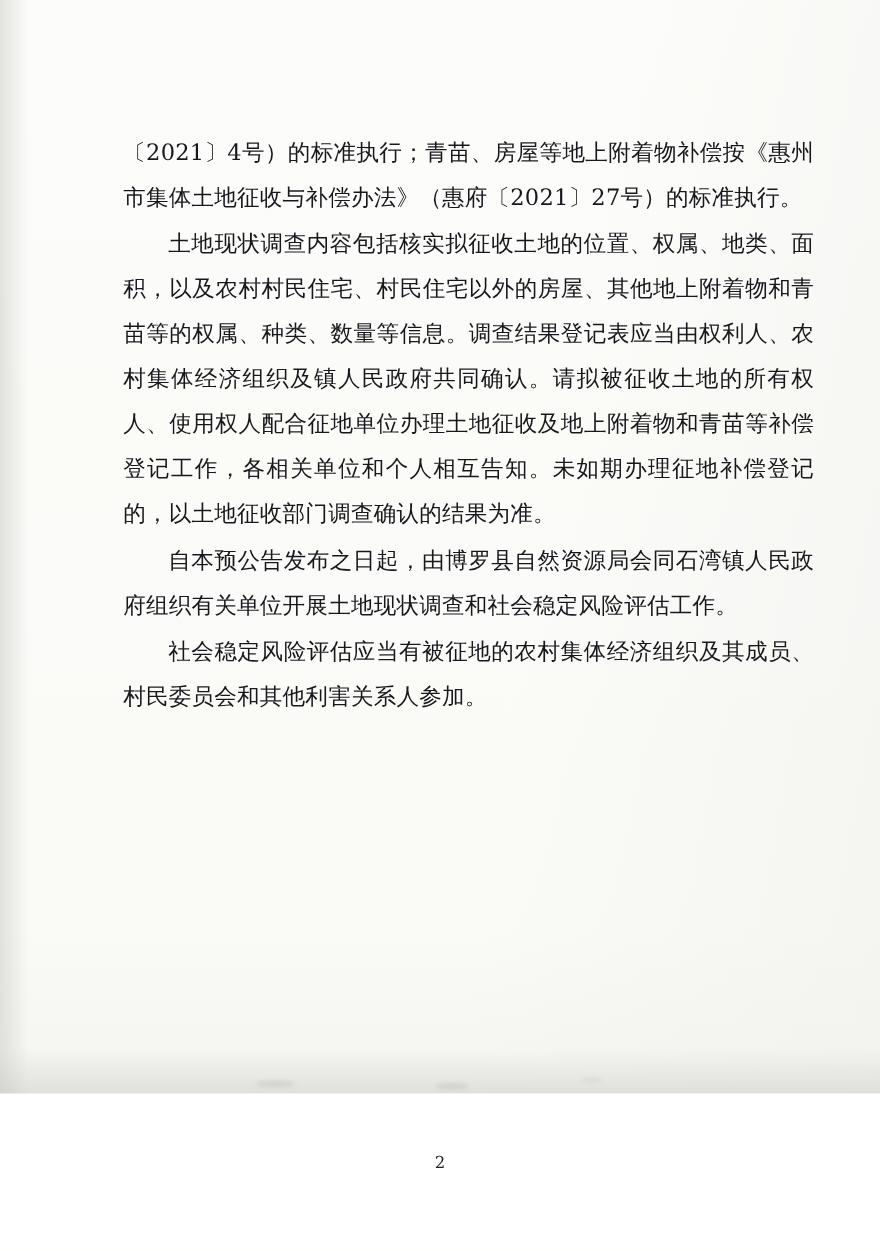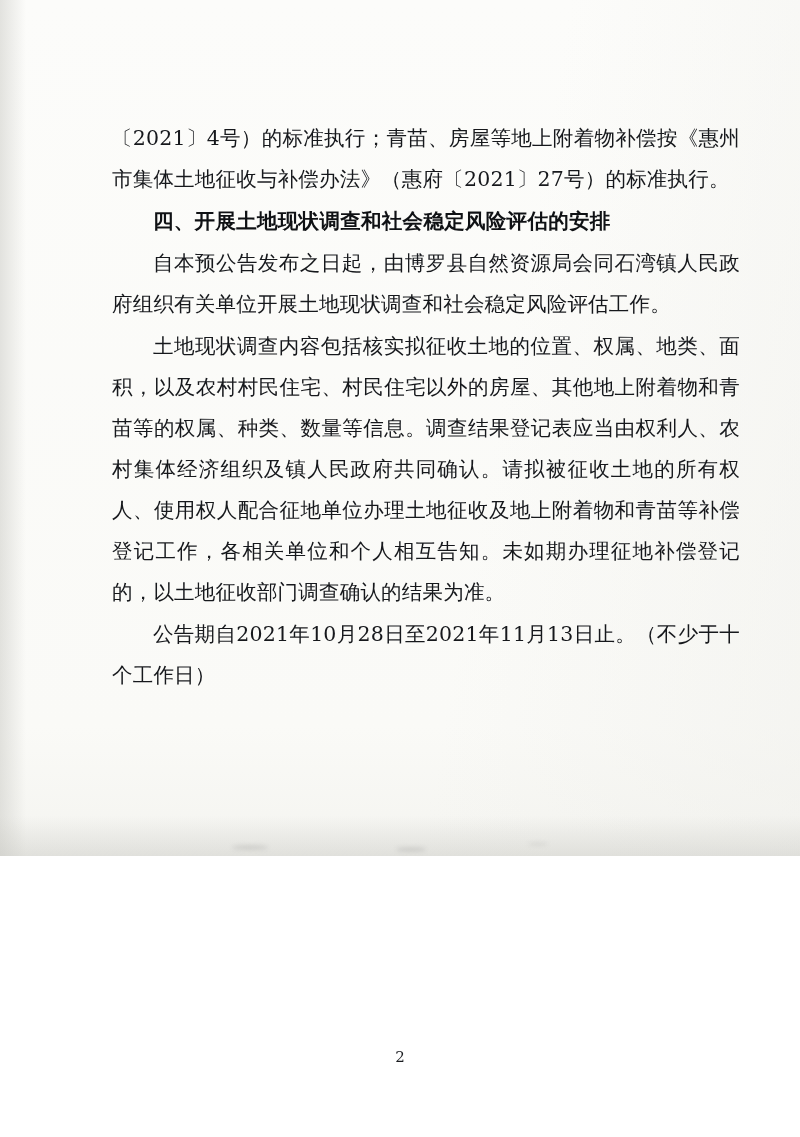--- a/index.html
+++ b/index.html
@@ -9,21 +9,21 @@
   body {
     width: 800px;
     height: 1137px;
     background: #ffffff;
     font-family: "DejaVu Serif", "Liberation Serif", serif;
     overflow: hidden;
   }
   .page {
     position: relative;
     width: 800px;
-    height: 856px;
+    height: 994px;
     background: #fdfdfb;
     box-sizing: border-box;
   }
   .scan-tint {
     position: absolute;
     inset: 0;
     background:
       linear-gradient(100deg, rgba(250,250,248,0) 60%, rgba(240,240,236,0.55) 100%),
       linear-gradient(180deg, rgba(252,252,250,1) 0%, rgba(250,250,247,1) 85%, rgba(244,244,240,1) 100%);
     pointer-events: none;
@@ -93,24 +93,23 @@
   .smudge.s3 { left: 528px; bottom: 10px; width: 20px; height: 4px; opacity: .6; }
 </style>
 </head>
 <body>
 
 <div class="page">
   <div class="scan-tint"></div>
 
   <div class="content">
     <p class="para">〔2021〕4号）的标准执行；青苗、房屋等地上附着物补偿按《惠州市集体土地征收与补偿办法》（惠府〔2021〕27号）的标准执行。</p>
-    <p class="heading">四、开展土地现状调查和社会稳定风险评估的安排</p>
+    <p class="para indent">土地现状调查内容包括核实拟征收土地的位置、权属、地类、面积，以及农村村民住宅、村民住宅以外的房屋、其他地上附着物和青苗等的权属、种类、数量等信息。调查结果登记表应当由权利人、农村集体经济组织及镇人民政府共同确认。请拟被征收土地的所有权人、使用权人配合征地单位办理土地征收及地上附着物和青苗等补偿登记工作，各相关单位和个人相互告知。未如期办理征地补偿登记的，以土地征收部门调查确认的结果为准。</p>
     <p class="para indent">自本预公告发布之日起，由博罗县自然资源局会同石湾镇人民政府组织有关单位开展土地现状调查和社会稳定风险评估工作。</p>
-    <p class="para indent">土地现状调查内容包括核实拟征收土地的位置、权属、地类、面积，以及农村村民住宅、村民住宅以外的房屋、其他地上附着物和青苗等的权属、种类、数量等信息。调查结果登记表应当由权利人、农村集体经济组织及镇人民政府共同确认。请拟被征收土地的所有权人、使用权人配合征地单位办理土地征收及地上附着物和青苗等补偿登记工作，各相关单位和个人相互告知。未如期办理征地补偿登记的，以土地征收部门调查确认的结果为准。</p>
-    <p class="para indent">公告期自2021年10月28日至2021年11月13日止。（不少于十个工作日）</p>
+    <p class="para indent">社会稳定风险评估应当有被征地的农村集体经济组织及其成员、村民委员会和其他利害关系人参加。</p>
   </div>
 
   <div class="pagenum">2</div>
 
   <div class="edge-shadow-left"></div>
   <div class="edge-shadow-bottom"></div>
   <div class="smudge s1"></div>
   <div class="smudge s2"></div>
   <div class="smudge s3"></div>
 </div>

